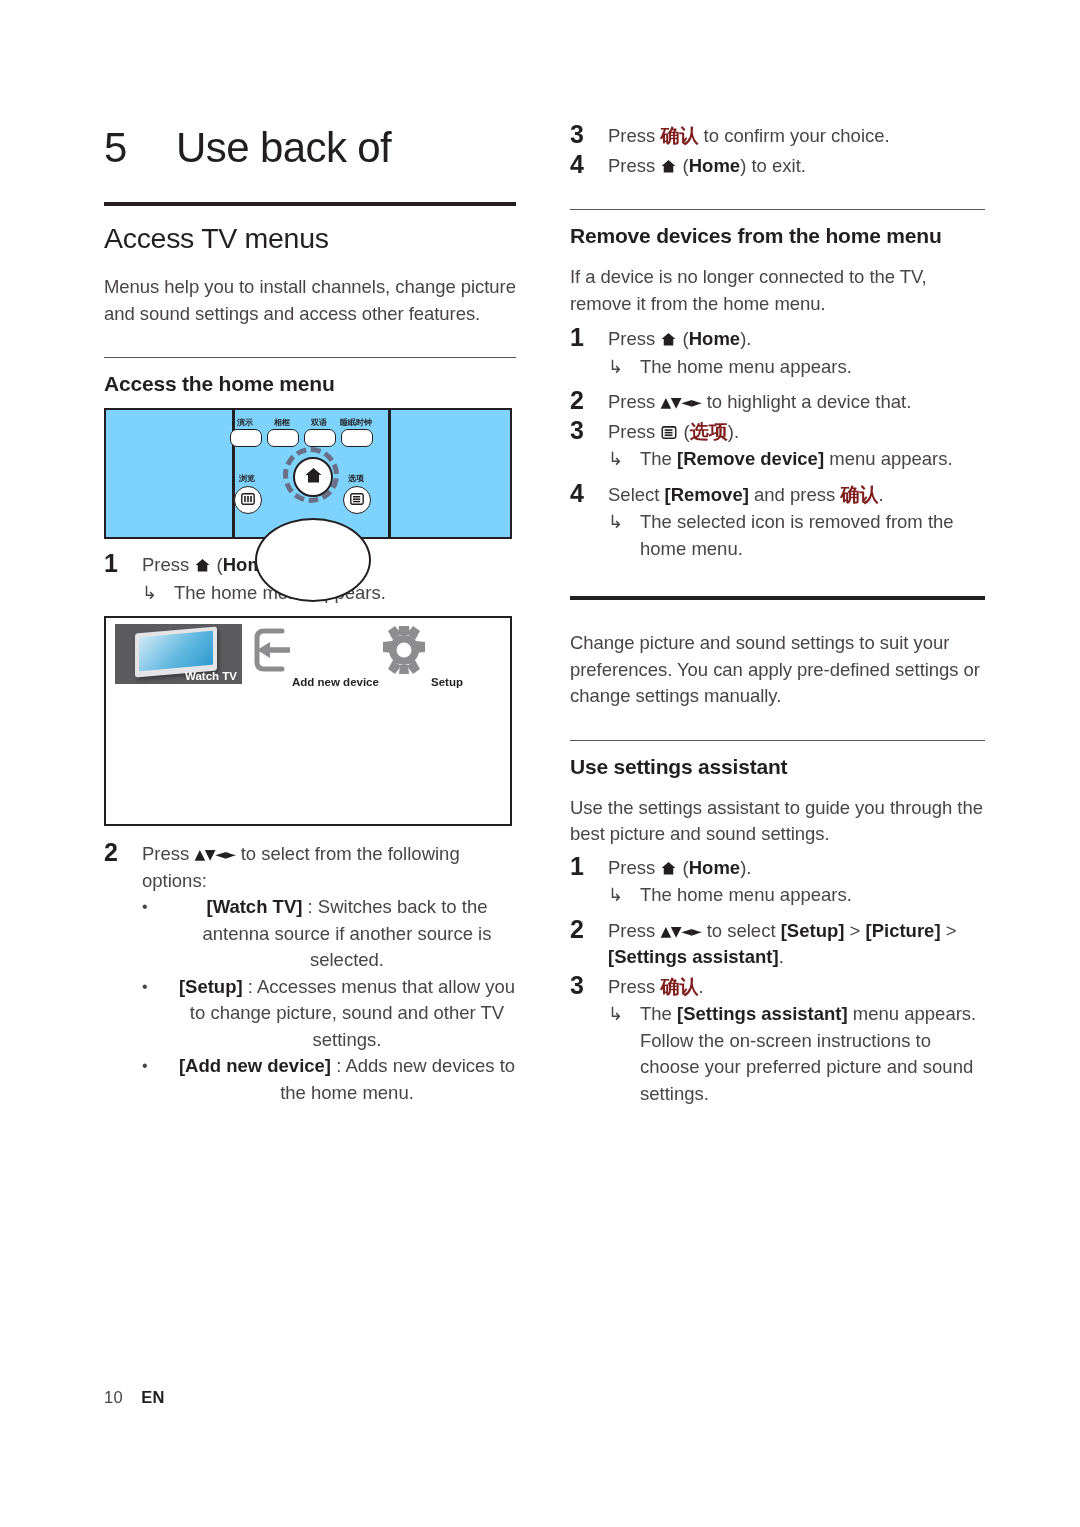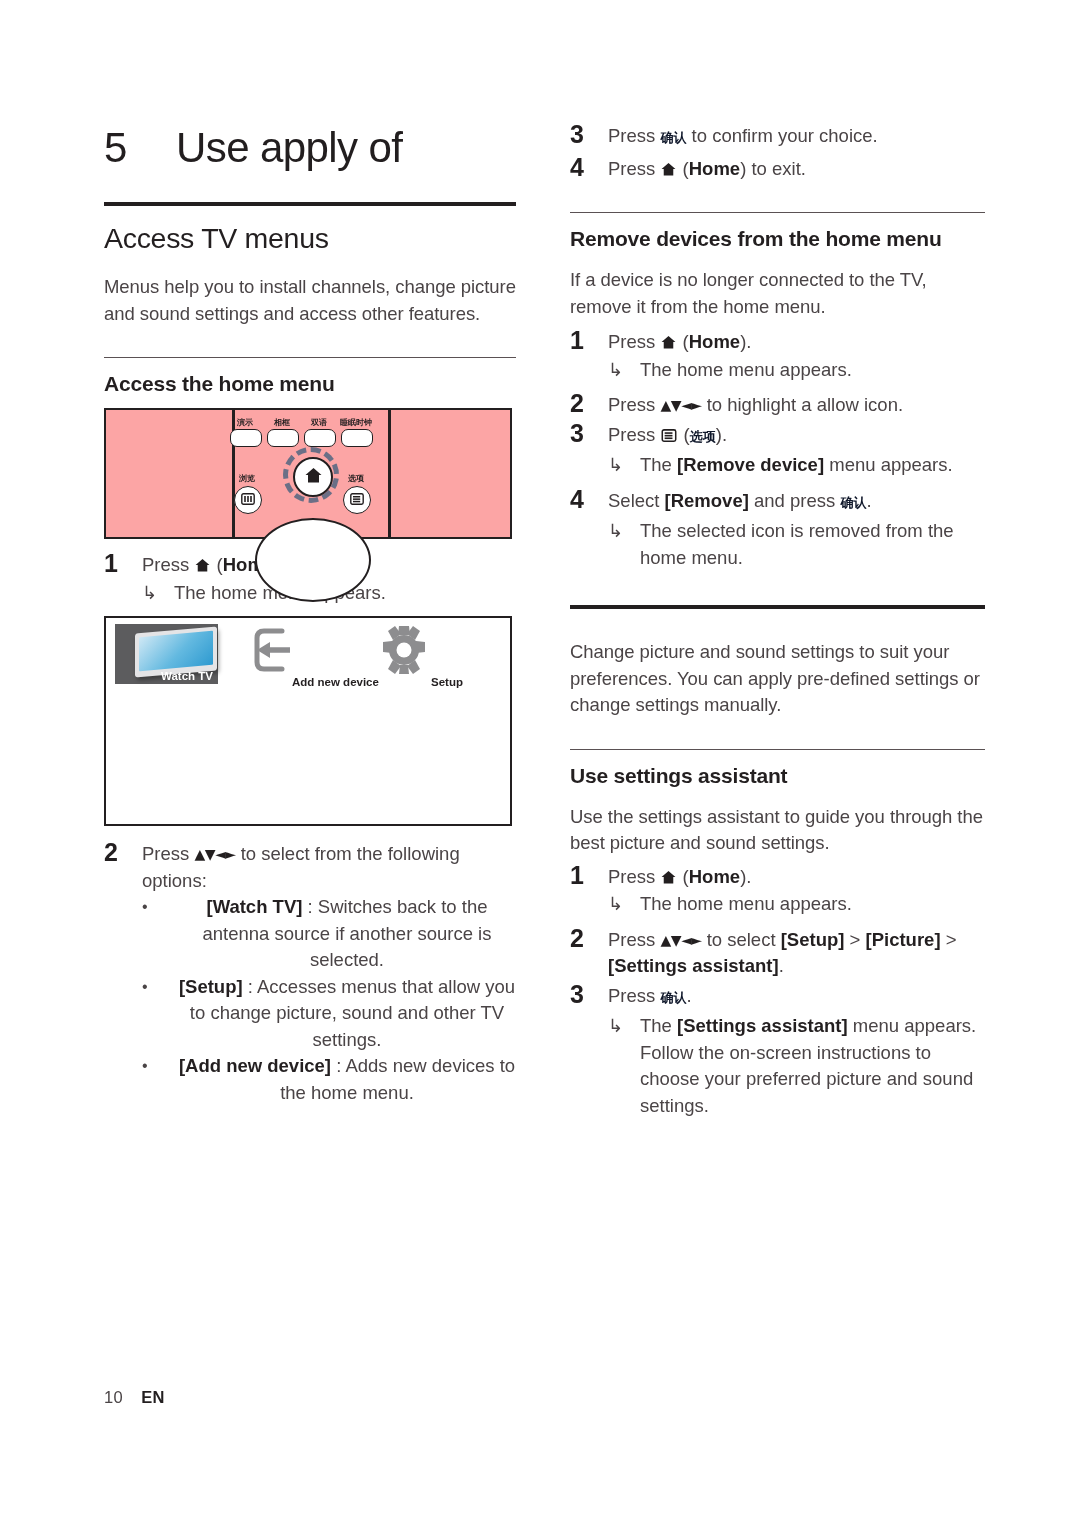--- a/index.html
+++ b/index.html
@@ -113,21 +113,21 @@
     color: #231f20;
   }
   .step-body {
     flex: 1 1 auto;
     font-size: 18.5px;
     line-height: 26.5px;
     color: #4a4446;
     padding-top: 3px;
   }
   .b { font-weight: 700; color: #231f20; }
-  .cn { font-weight: 700; color: #0f172a; font-family: Liberation Mono, monospace; font-size: 13px; }
+  .cn { font-weight: 700; color: #7f1d1d; font-family: Liberation Sans, sans-serif; font-size: 19px; }
 
   
   .result {
     display: flex;
     align-items: flex-start;
     margin-top: 1px;
     font-size: 18.5px;
     line-height: 26.5px;
     color: #4a4446;
   }
@@ -184,21 +184,21 @@
     height: 13px;
     vertical-align: -1px;
     margin: 0 1px;
   }
 
   
   .fig {
     border: 2px solid #231f20;
     width: 408px;
     box-sizing: border-box;
-    background: #fca5a5;
+    background: #7dd3fc;
     position: relative;
   }
   .fig-remote { height: 131px; margin: 8px 0 10px 0; }
 
   .remote-wrap {
     position: absolute;
     left: 0; top: 0; right: 0; bottom: 0;
   }
   .remote-edge {
     position: absolute;
@@ -272,21 +272,21 @@
     overflow: hidden;
   }
   .menu-inner {
     position: absolute;
     left: 0; top: 0; right: 0; bottom: 0;
     background: #fff;
   }
   .tile-watch {
     position: absolute;
     left: 9px; top: 6px;
-    width: 103px; height: 60px;
+    width: 127px; height: 60px;
     background: #5c5c5e;
     display: block;
   }
   .tv-shape {
     position: absolute;
     left: 20px; top: 6px;
     width: 82px; height: 44px;
     transform: skewY(-5deg);
   }
   .tv-bezel {
@@ -341,21 +341,21 @@
 </head>
 <body>
 
 <div class="page">
 
   <div class="col col-left">
 
     <div class="chapter">
       <div class="chapter-num">5</div>
       <div class="chapter-text">
-        <span>Use apply of</span><br>
+        <span>Use back of</span><br>
       </div>
     </div>
 
     <hr class="rule-thick">
 
     <h2 class="sec">Access TV menus</h2>
 
     <p class="body gap" style="margin-top:18px;">Menus help you to install channels, change picture and sound settings and access other features.</p>
 
     <hr class="rule-thin">
@@ -543,21 +543,21 @@
     <div class="result" style="margin-left:38px;">
       <span class="arrow">↳</span>
       <span class="rtext">The home menu appears.</span>
     </div>
 
     <div class="step">
       <div class="step-num">2</div>
       <div class="step-body">
         <span>Press</span>
         <span class="navpad">▲▼◄►</span>
-        <span>to highlight a allow icon.</span>
+        <span>to highlight a device that.</span>
       </div>
     </div>
 
     <div class="step tight">
       <div class="step-num">3</div>
       <div class="step-body">
         <span>Press</span>
         <span class="glyph-opt"><svg width="16" height="13" viewBox="0 0 14 12">
               <rect x="0.8" y="0.8" width="12.4" height="10.4" rx="1.6" fill="none" stroke="#231f20" stroke-width="1.4"></rect>
               <rect x="3" y="3" width="7.2" height="1.5" fill="#231f20"></rect>

